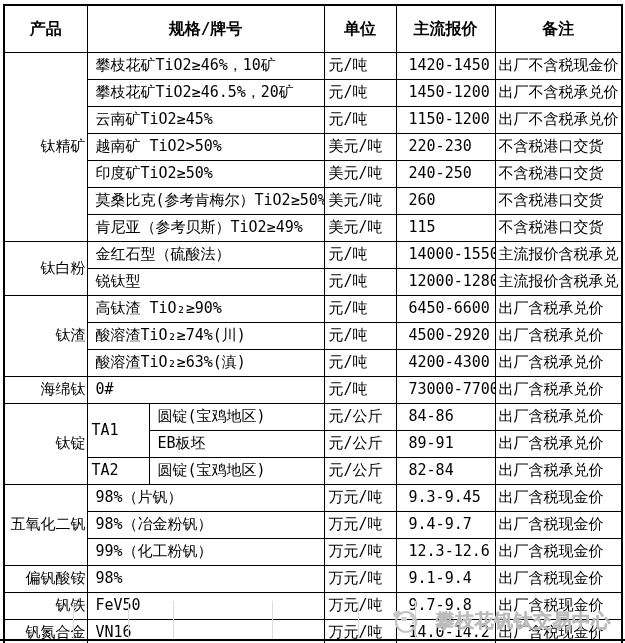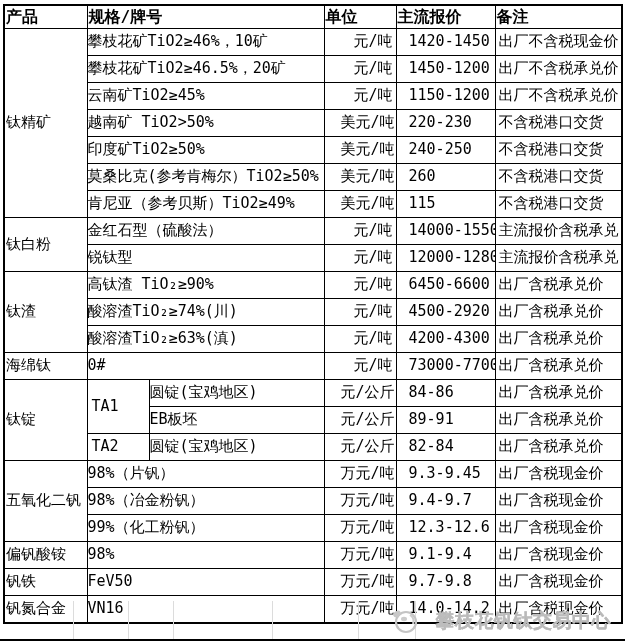--- a/index.html
+++ b/index.html
@@ -19,27 +19,27 @@
   col.w-unit{width:72px;}
   col.w-price{width:99px;}
   col.w-note{width:127px;}
   th,td{
     border:1px solid #000;
     font-size:15px;line-height:1.05;
     padding:0 3px;height:26px;
     white-space:nowrap;overflow:hidden;
     font-weight:normal;text-align:left;vertical-align:middle;
   }
-  th{font-size:16px;font-weight:bold;height:22px;padding:0 1px;}
-  td.c-prod{text-align:left;padding:0 1px;letter-spacing:0;}
-  td.c-unit{padding-left:16px;text-align:right;}
+  th{font-size:16px;font-weight:bold;text-align:center;height:22px;padding:12px 1px;}
+  td.c-prod{text-align:right;padding:0 1px;letter-spacing:0;}
+  td.c-unit{padding-left:4px;}
   td.c-price{padding-left:12px;}
   td.c-note{padding:0 1px 0 3px;font-family:Liberation Serif, serif;}
   td.c-grade{padding-left:4px;margin-left:20px;}
-  td.c-spec{padding-left:0;}
+  td.c-spec{padding-left:8px;}
   .footer{position:absolute;left:0;top:601px;width:625px;height:38px;}
   .grid-v{position:absolute;top:0;height:38px;width:1px;background:#dcdcdc;}
   .watermark{
     position:absolute;top:6px;right:14px;
     display:flex;align-items:center;gap:16px;
     color:#b3b3b3;font-size:19px;font-weight:bold;letter-spacing:0.5px;
     -webkit-text-stroke:0.3px #bdbdbd;
   }
   .wm-logo{display:inline-block;width:30px;height:28px;}
   .bottom-bar{position:absolute;left:0;top:639px;width:625px;height:2px;background:#000;}

